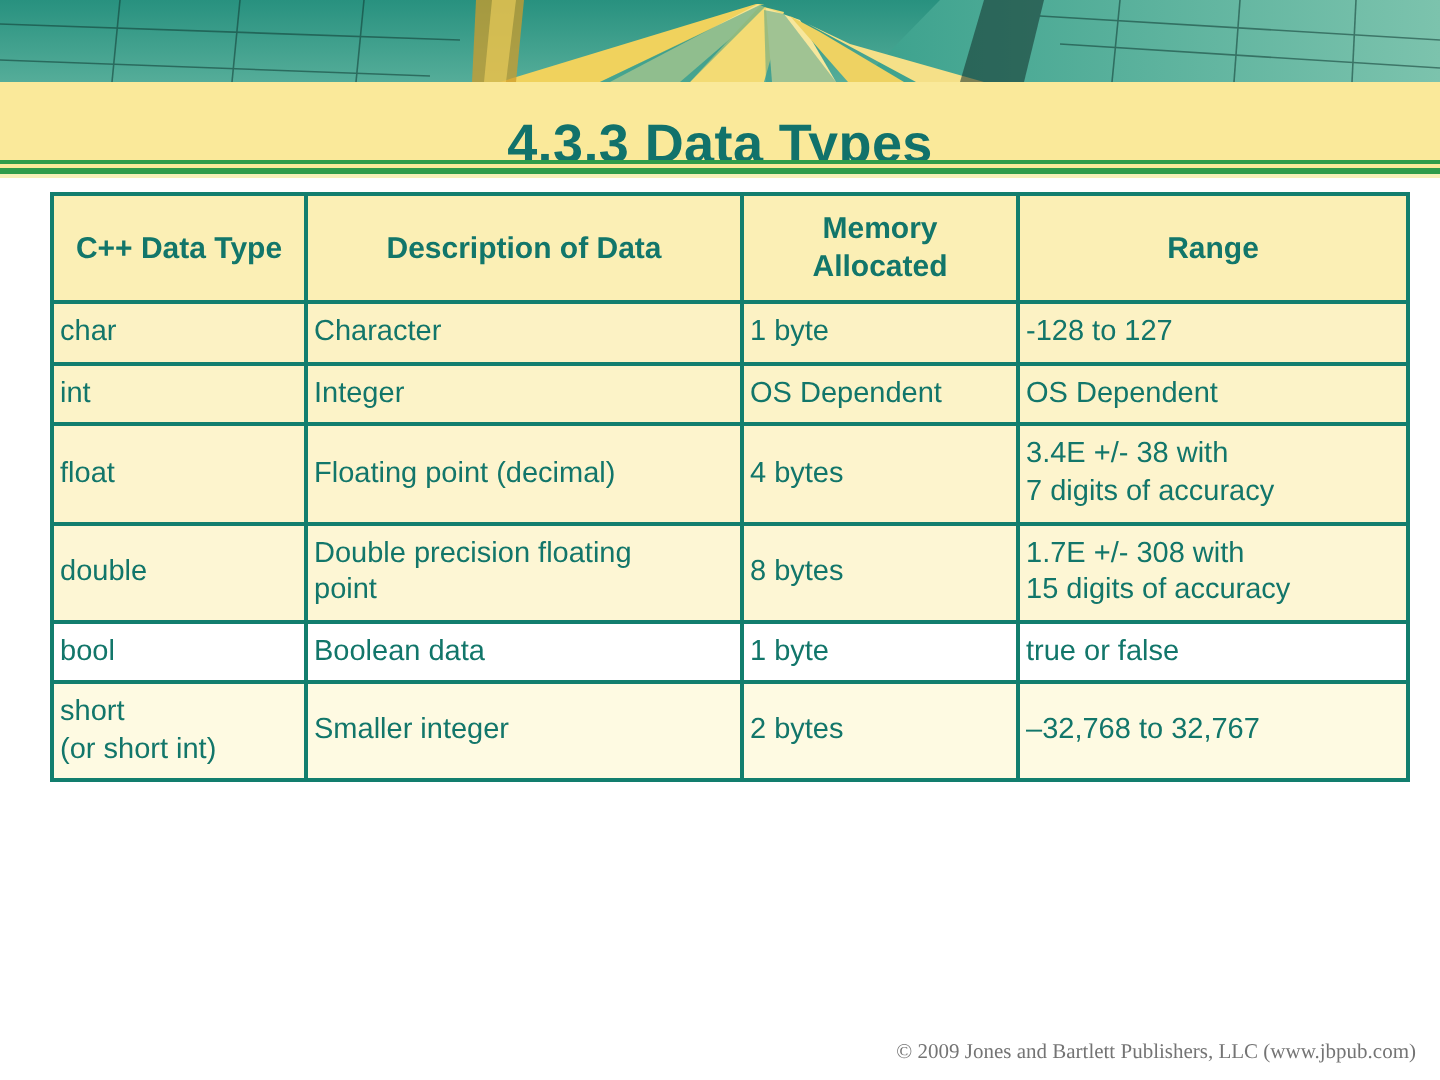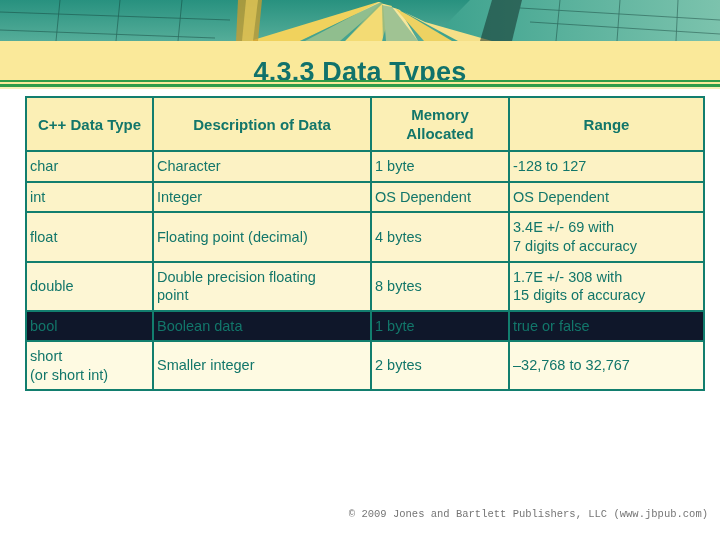--- a/index.html
+++ b/index.html
@@ -89,34 +89,34 @@
     padding: 7px 6px;
     background: #fbefb5;
   }
   table.dt thead th.desc-head { font-size: 15px; }
 
   
   tr.r0 td { background: #fcf2c4; }
   tr.r1 td { background: #fcf3c8; }
   tr.r2 td { background: #fdf4cd; }
   tr.r3 td { background: #fdf6d4; }
-  tr.r4 td { background: #0f172a; }
+  tr.r4 td { background: #ffffff; }
   tr.r5 td { background: #fefae2; }
   tr.r6 td { background: #fefbeb; }
   tr.r7 td { background: #fffdf4; }
 
   td.type-cell { font-size: 14.5px; }
   td .line { display: block; }
 
   
   .copyright {
     position: absolute;
     right: 12px;
-    bottom: 20px;
-    font-family: Liberation Mono, monospace;
+    bottom: 8px;
+    font-family: Liberation Serif, serif;
     font-size: 10.5px;
     color: #5c5c5c;
     white-space: nowrap;
     opacity: 0.85;
   }
 </style>
 </head>
 <body>
 
 <div class="banner">
@@ -236,21 +236,21 @@
         <td class="type-cell">
           <span class="line">float</span>
         </td>
         <td>
           <span class="line">Floating point (decimal)</span>
         </td>
         <td>
           <span class="line">4 bytes</span>
         </td>
         <td>
-          <span class="line">3.4E +/- 69  with</span>
+          <span class="line">3.4E +/- 38  with</span>
           <span class="line">7 digits of accuracy</span>
         </td>
       </tr>
 
       <tr class="r3">
         <td class="type-cell">
           <span class="line">double</span>
         </td>
         <td>
           <span class="line">Double precision floating</span>

